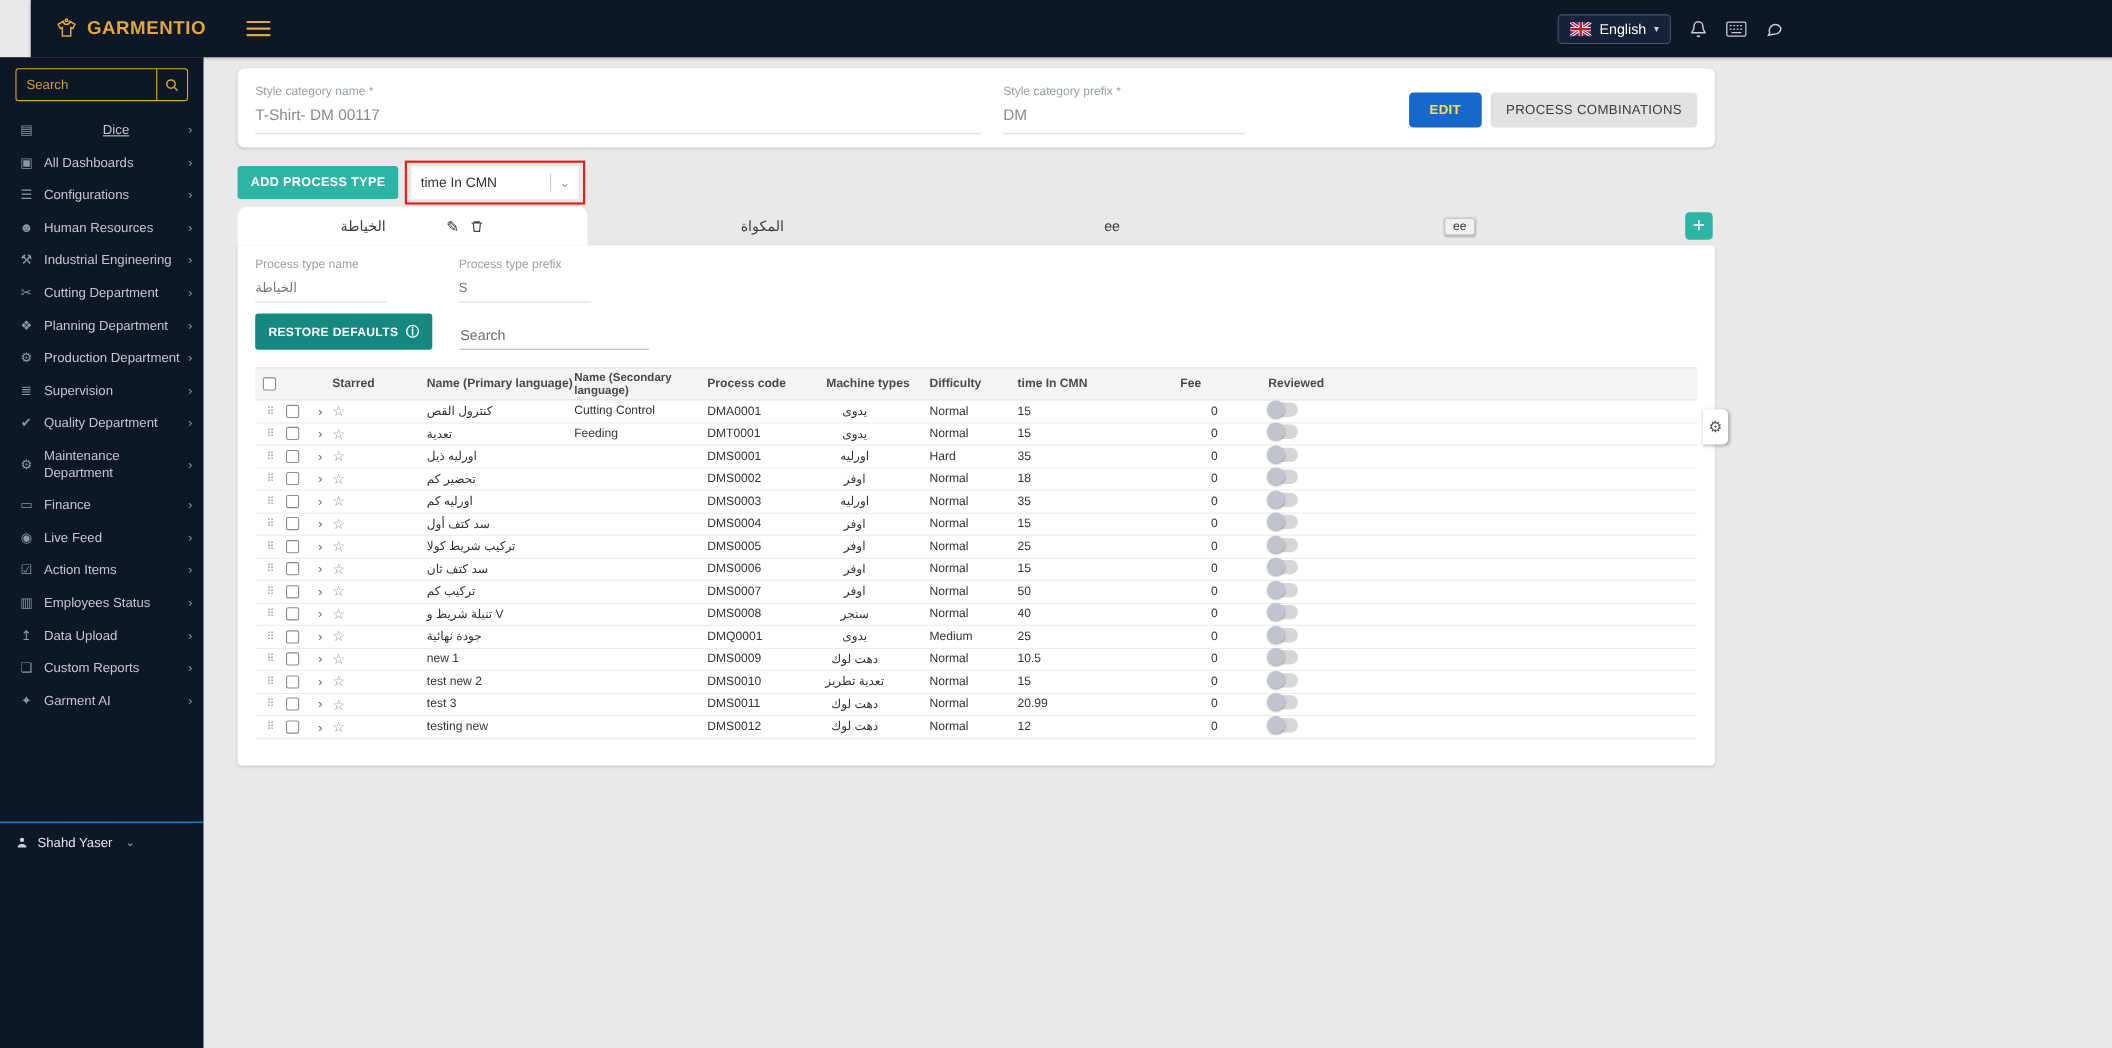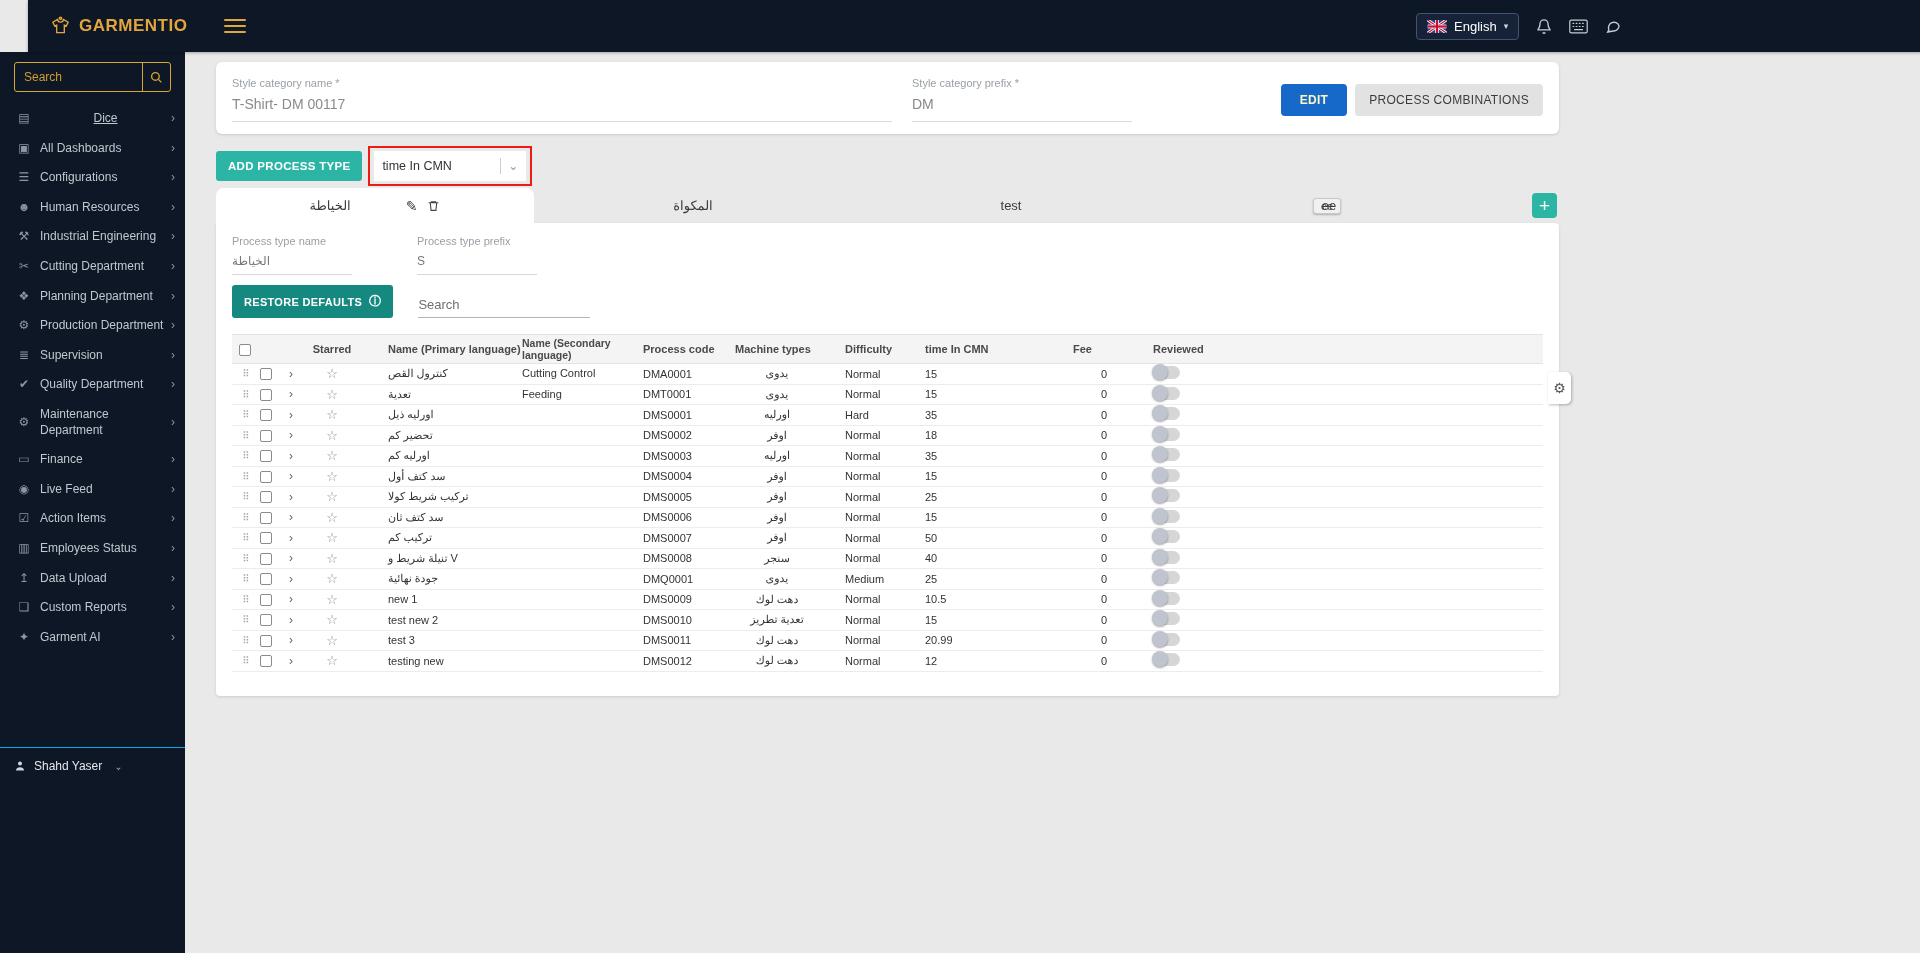--- a/index.html
+++ b/index.html
@@ -34,21 +34,21 @@
   .main { position:absolute; top:52px; left:196px; width:1735px; height:870px; }
   .content { padding-left:20px; width:1363px; position:relative; }
 
   .style-card { margin-top:10px; width:1343px; background:#fff; border-radius:6px; box-shadow:0 1px 3px rgba(0,0,0,.14); padding:15px 16px 12px; display:flex; align-items:flex-start; }
   .field-label { font-size:11px; color:#9aa0a6; margin-bottom:7px; }
   .field-value { font-size:14px; color:#8a8a8a; padding-bottom:9px; border-bottom:1px solid #d9d9d9; }
   .f-name { width:660px; margin-right:20px; }
   .f-prefix { width:220px; }
   .card-btns { margin-left:auto; display:flex; gap:8px; align-self:center; }
   .btn { border:none; border-radius:4px; font-size:12px; font-weight:bold; letter-spacing:.3px; cursor:pointer; font-family:inherit; }
-  .btn-edit { background:#1769c9; color:#fef9c3; padding:9px 19px; }
+  .btn-edit { background:#1769c9; color:#fde047; padding:9px 19px; }
   .btn-comb { background:#e2e2e2; color:#3c3c3c; padding:9px 14px; font-weight:normal; }
 
   .process-bar { margin-top:13px; display:flex; align-items:center; height:38px; }
   .btn-add-type { background:#2cb5a5; color:#fff; font-size:11.5px; font-weight:bold; padding:9px 12px; border-radius:3px; }
   .dd-annotation { border:2px solid #ec1c14; padding:3px 4px; margin-left:6px; display:flex; align-items:center; }
   .metric-dd { background:#fff; width:152px; height:30px; display:flex; align-items:center; padding:0 8px; font-size:12.5px; color:#333; cursor:pointer; }
   .metric-dd .dd-val { flex:1; }
   .dd-div { width:1px; height:16px; background:#ccc; margin-right:7px; }
   .dd-caret { color:#999; font-size:12px; }
   .ee-badge { position:absolute; left:1117px; top:136px; background:#f1f1f1; border:1px solid #c9c9c9; border-radius:3px; font-size:11px; color:#333; padding:1px 7px; box-shadow:0 1px 2px rgba(0,0,0,.25); }
@@ -75,21 +75,21 @@
   .btn-add-process { background:#4caf50; color:#fff; font-size:11px; font-weight:bold; padding:8px 12px; border-radius:3px; }
 
   
   .table { margin:12px 16px 0; width:1311px; }
   .t-header { display:flex; align-items:center; background:#f4f4f4; border-top:1px solid #e3e3e3; border-bottom:1px solid #e3e3e3; height:30px; font-size:11px; font-weight:bold; color:#4a4a4a; }
   .t-row { display:flex; align-items:center; height:20.5px; border-bottom:1px solid #ececec; font-size:11px; color:#333; }
   .h-sel { width:70px; padding-left:7px; }
   .c-handle { width:28px; text-align:center; color:#a5a5a5; font-size:10px; cursor:grab; }
   .c-check { width:20px; }
   .c-expand { width:22px; color:#666; font-size:12px; text-align:center; cursor:pointer; }
-  .c-star { width:60px; text-align:center; }
+  .c-star { width:60px; }
   .star { color:#8f8f8f; font-size:13px; cursor:pointer; }
   .c-name1 { width:160px; padding-left:26px; }
   .c-name2 { width:110px; text-align:left; line-height:1.15; }
   .t-header .c-name2 { font-size:10.5px; }
   .c-code { width:95px; padding-left:11px; }
   .c-machine { width:100px; text-align:center; }
   .c-diff { width:90px; padding-left:18px; }
   .c-time { width:150px; padding-left:8px; }
   .c-fee { width:80px; text-align:right; padding-right:40px; }
   .c-feeh { width:80px; padding-left:6px; }
@@ -309,23 +309,20 @@
                 <svg width="13" height="14" viewBox="0 0 24 24" fill="none" stroke="#444" stroke-width="2">
                   <path d="M3 6h18M8 6V4h8v2M6 6l1.5 14h9L18 6"></path>
                 </svg>
               </span>
             </span>
           </div>
           <div class="tab">
             <span class="tab-label">المكواة</span>
           </div>
           <div class="tab">
-            <span class="tab-label">test</span>
-          </div>
-          <div class="tab">
             <span class="tab-label">ee</span>
           </div>
         </div>
       <div class="add-tab-btn">
           <span>+</span>
         </div>
     </div>
 
     <div class="panel">
       <div class="panel-fields">
@@ -346,21 +343,21 @@
         <div class="search-field">Search</div>
       </div>
 
       <div class="table">
         <div class="t-header">
           <span class="h-sel"><span class="cb"></span></span>
           <span class="c-star">Starred</span>
           <span class="c-name1">Name (Primary language)</span>
           <span class="c-name2">Name (Secondary language)</span>
           <span class="c-code">Process code</span>
-          <span class="c-machine" style="text-align:left;padding-left:8px;">Machine types</span>
+          <span class="c-machine" style="text-align:right;padding-left:8px;">Machine types</span>
           <span class="c-diff">Difficulty</span>
           <span class="c-time">time In CMN</span>
           <span class="c-feeh">Fee</span>
           <span class="c-rev">Reviewed</span>
         </div>
         <div>
             <div class="t-row">
               <span class="c-handle">⠿</span>
               <span class="c-check"><span class="cb"></span></span>
               <span class="c-expand">›</span>

